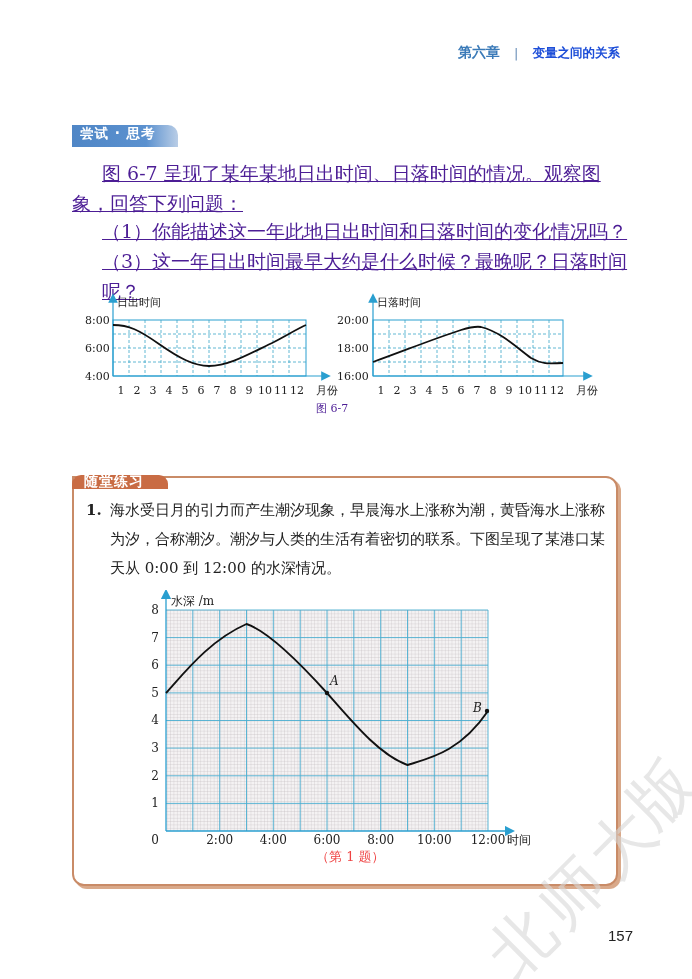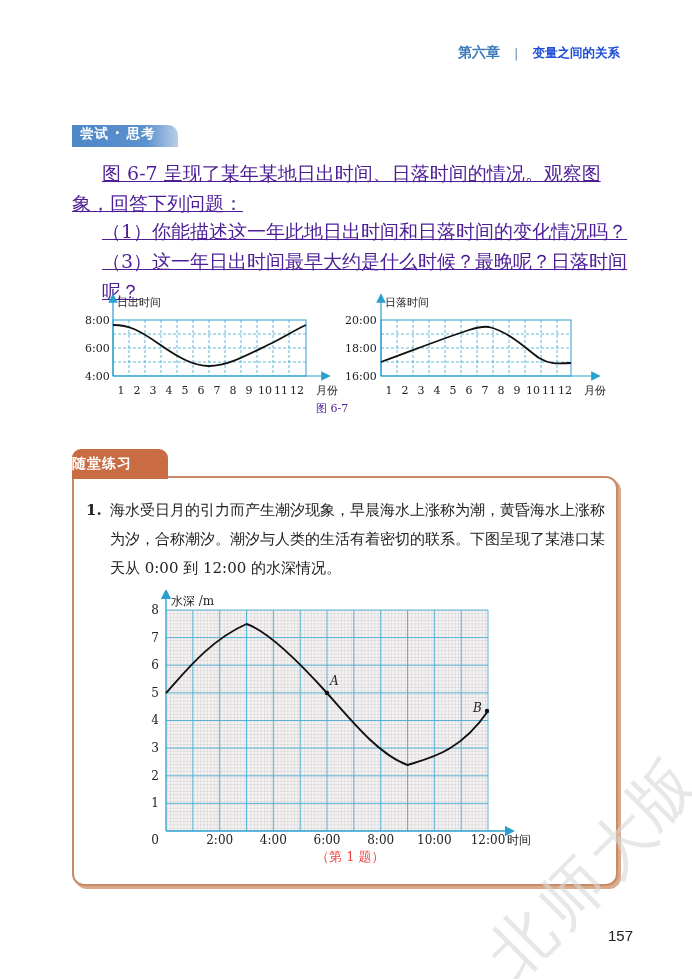--- a/index.html
+++ b/index.html
@@ -16,21 +16,21 @@
 
   .para { position: absolute; left: 72px; width: 560px; font-size: 19px; line-height: 30px; color: #4c1d95; text-decoration: underline; }
   .p1 { top: 158px; text-indent: 30px; }
   .q1 { top: 216px; left: 102px; }
   .q2 { top: 246px; left: 102px; }
 
   .mini-chart { position: absolute; }
   .mini-chart svg text { font-family: "DejaVu Serif", "Liberation Serif", serif; }
   .fig-caption { position: absolute; top: 401px; left: 316px; font-size: 11px; color: #4c1d95; }
 
-  .practice-tag { position: absolute; left: 72px; top: 449px; width: 96px; height: 30px; background: #c96c44; border-radius: 9px 9px 0 0; display: flex; align-items: center; }
+  .practice-tag { position: absolute; left: 72px; top: 475px; width: 96px; height: 14px; background: #c96c44; border-radius: 9px 9px 0 0; display: flex; align-items: center; padding-left: 12px; }
   .practice-tag span { color: #fff; font-family: "DejaVu Sans", "Liberation Sans", sans-serif; font-weight: bold; font-size: 14px; letter-spacing: 1px; }
   .practice-box { position: absolute; left: 72px; top: 476px; width: 546px; height: 410px; border: 2px solid #c98b67; border-radius: 0 12px 12px 12px; background: #fff; box-shadow: 3px 3px 0 #d9a98a; }
 
   .prob { position: absolute; left: 86px; top: 496px; width: 530px; font-size: 15px; line-height: 29px; color: #222; }
   .prob .num { position: absolute; left: 0; top: 0; font-weight: bold; }
   .prob .body { margin-left: 24px; }
 
   .tide-chart { position: absolute; left: 140px; top: 590px; }
   .tide-chart svg text { font-family: "DejaVu Serif", "Liberation Serif", serif; }
   .tide-caption { position: absolute; top: 848px; left: 316px; font-size: 13px; color: #ef4444; }
@@ -99,21 +99,21 @@
         <text x="149" y="102">8</text>
         <text x="165" y="102">9</text>
         <text x="181" y="102">10</text>
         <text x="197" y="102">11</text>
         <text x="213" y="102">12</text>
     </g>
     <text x="232" y="102" font-size="11" fill="#222">月份</text>
   </svg>
 </div>
 
-<div class="mini-chart" style="left:344px; top:292px;">
+<div class="mini-chart" style="left:336px; top:292px;">
   <svg width="270" height="110" viewBox="0 0 270 110">
     <defs>
         <marker id="arrB" markerWidth="8" markerHeight="8" refX="4" refY="4" orient="auto">
           <path d="M0,0 L8,4 L0,8 Z" fill="#2a9fd0"></path>
         </marker>
       </defs>
     <rect x="37" y="28" width="190" height="56" fill="none" stroke="#2a9fd0" stroke-width="1"></rect>
     <g stroke="#3aa6c8" stroke-width="0.8" stroke-dasharray="3,2">
       <line x1="37" y1="42" x2="227" y2="42"></line>
         <line x1="37" y1="56" x2="227" y2="56"></line>

